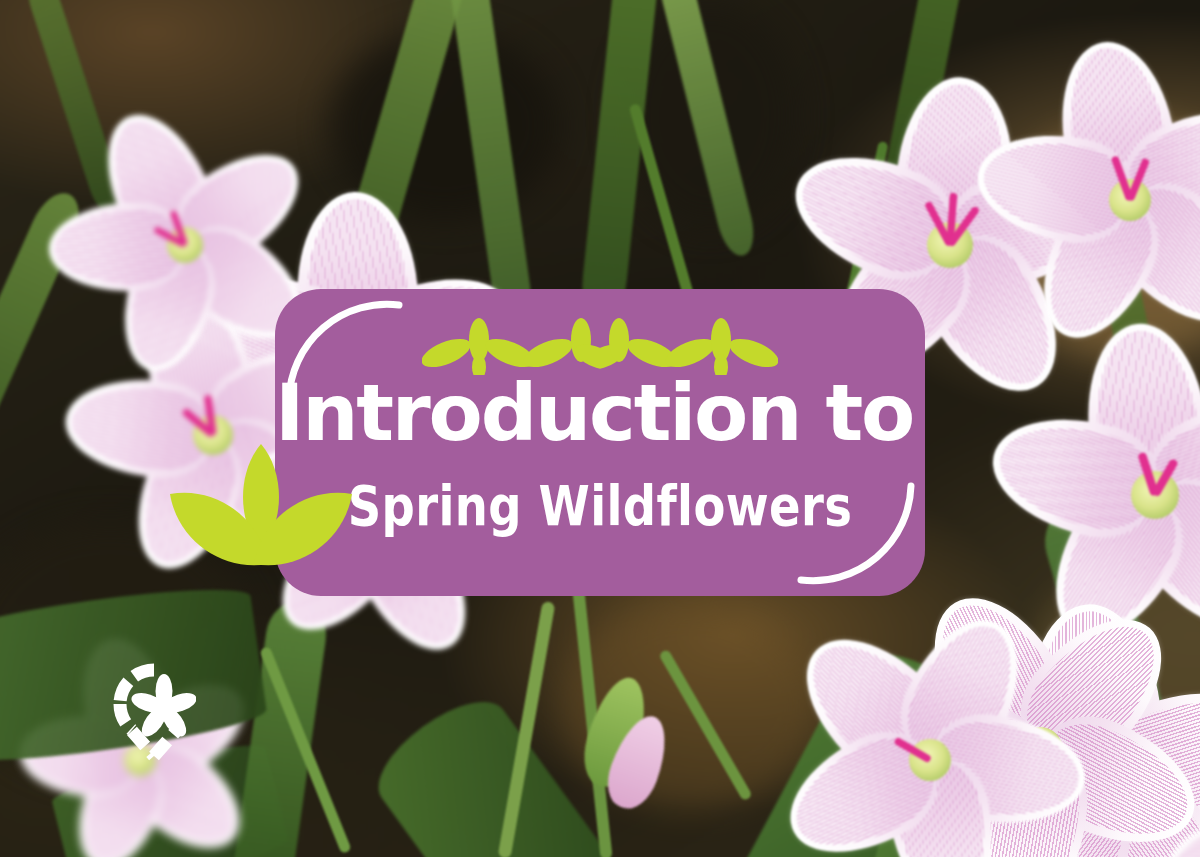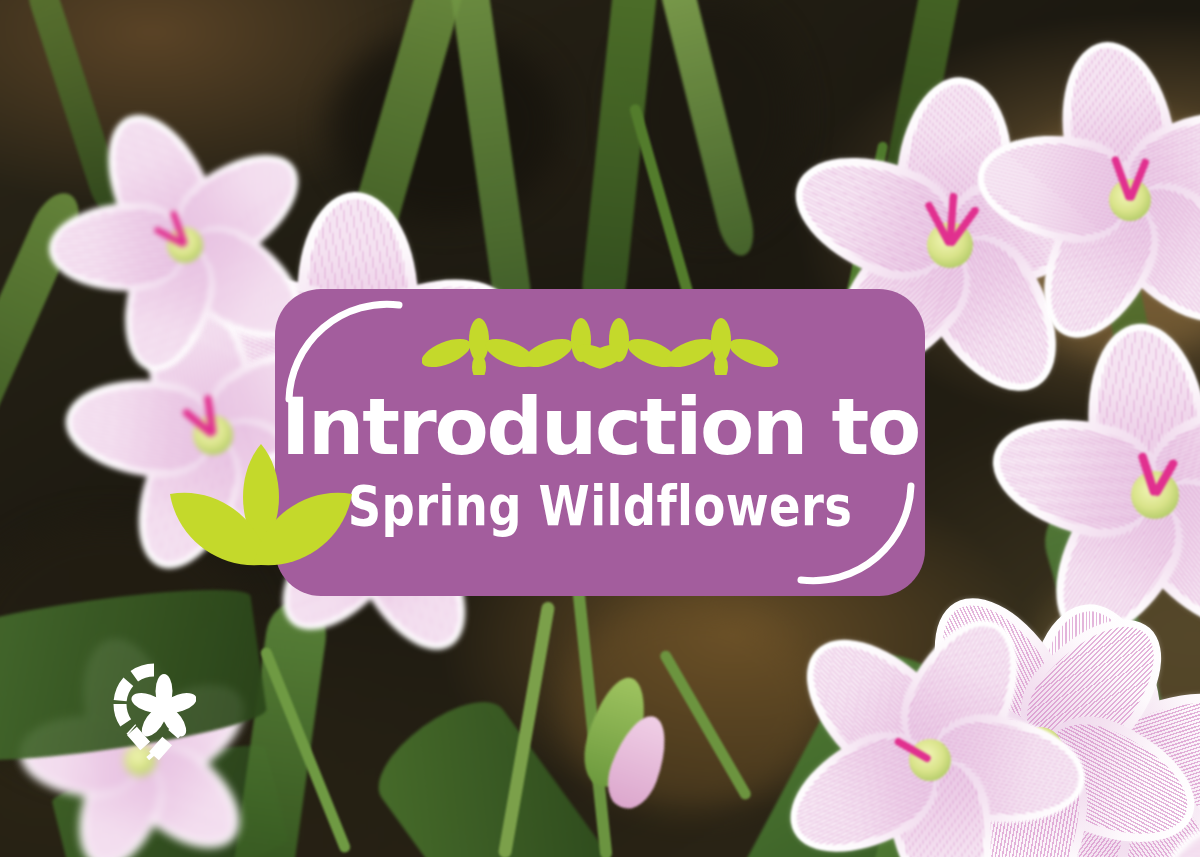--- a/index.html
+++ b/index.html
@@ -114,29 +114,28 @@
     font-size:53px;
     letter-spacing:-0.5px;
     color:#c4d92b;
     line-height:1;
     padding:0 4px;
     position:relative; top:-3px;
   }
 
   .h1{
     position:absolute; left:0; right:0; top:84px;
-    text-align:center;
+    text-align:left;
     font-family:"DejaVu Sans", sans-serif;
     font-weight:bold;
     font-size:79px;
     line-height:1.02;
     letter-spacing:-2.2px;
     color:#ffffff;
     white-space:nowrap;
-    margin-top:14px;
   }
   .h2{
     position:absolute; left:0; right:0; top:192px;
     text-align:center;
     font-family:"DejaVu Sans", sans-serif;
     font-weight:bold;
     font-size:50px;
     line-height:1;
     letter-spacing:0.4px;
     color:#ffffff;

